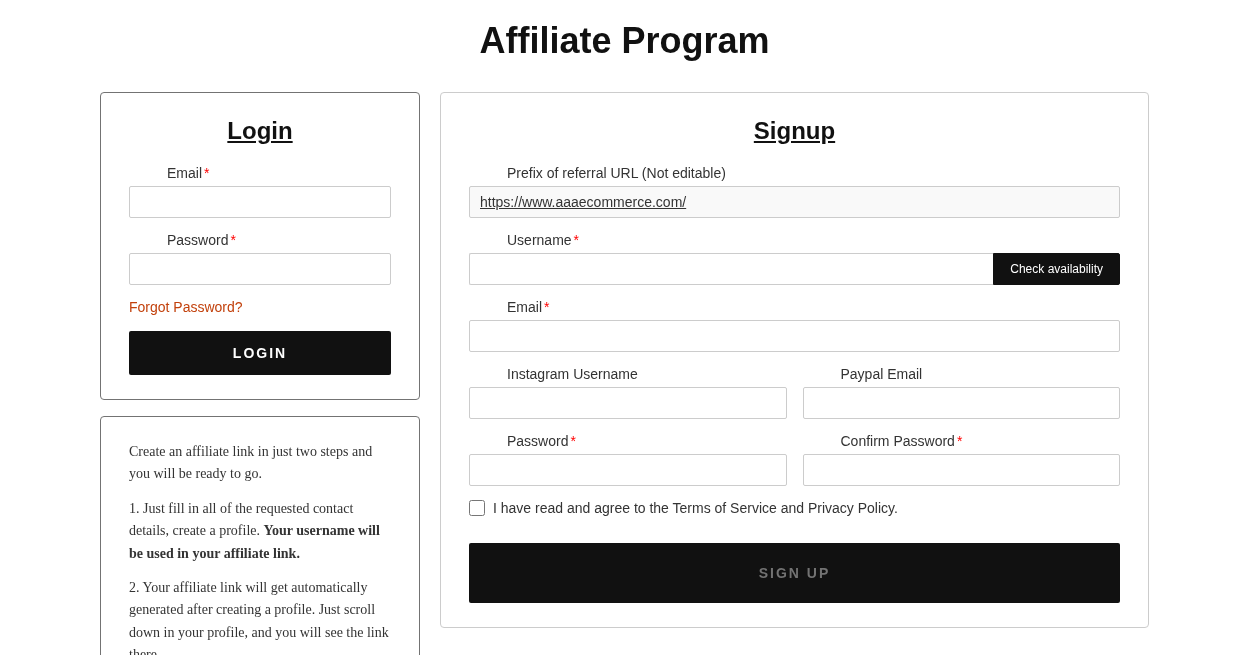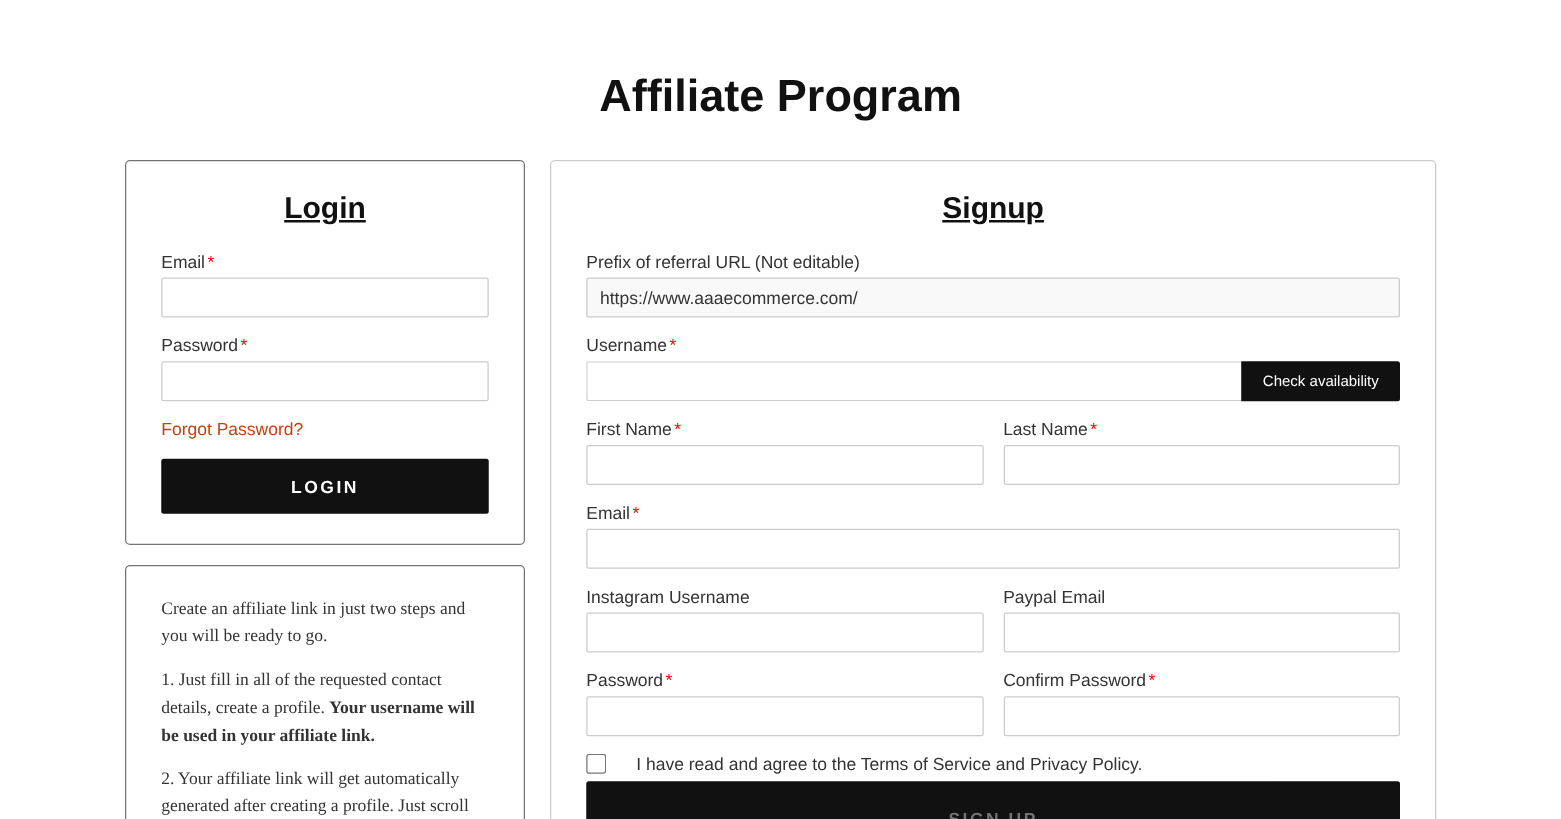--- a/index.html
+++ b/index.html
@@ -13,21 +13,20 @@
       min-height: 655px;
       width: 1249px;
       background: #fff;
     }
     .page-title {
       text-align: center;
       font-size: 36px;
       font-weight: bold;
       padding: 20px 0 30px;
       color: #111;
-      margin-top: 36px;
     }
     .main-content {
       display: flex;
       flex-direction: row;
       gap: 20px;
       padding: 0 100px;
       align-items: flex-start;
     }
     .left-column {
       display: flex;
@@ -54,20 +53,21 @@
       color: #111;
     }
     .form-group {
       margin-bottom: 14px;
     }
     .form-label {
       display: block;
       font-size: 14px;
       margin-bottom: 5px;
       color: #333;
+      margin-left: 38px;
     }
     .required-star {
       color: red;
       margin-left: 2px;
     }
     .form-input {
       width: 100%;
       padding: 7px 10px;
       border: 1px solid #ccc;
       border-radius: 2px;
@@ -113,20 +113,21 @@
       background: #fff;
     }
     .referral-url-input {
       width: 100%;
       padding: 7px 10px;
       border: 1px solid #ccc;
       border-radius: 2px;
       font-size: 14px;
       background: #f9f9f9;
       color: #333;
+      text-decoration: underline;
     }
     .username-row {
       display: flex;
       gap: 0;
       align-items: stretch;
     }
     .username-row .form-input {
       border-right: none;
       border-radius: 2px 0 0 2px;
     }
@@ -143,22 +144,22 @@
     .two-col {
       display: flex;
       gap: 16px;
     }
     .two-col .form-group {
       flex: 1;
     }
     .checkbox-row {
       display: flex;
       align-items: center;
-      gap: 24px;
-      margin-bottom: 6px;
+      gap: 8px;
+      margin-bottom: 27px;
       font-size: 14px;
       color: #333;
     }
     .checkbox-row input[type="checkbox"] {
       width: 16px;
       height: 16px;
       cursor: pointer;
     }
     .terms-link {
       color: #333;
@@ -230,34 +231,20 @@
       <div class="form-group">
         <label class="form-label">
           <span>Username</span><span class="required-star">*</span>
         </label>
         <div class="username-row">
           <input type="text" class="form-input" style="">
           <button class="btn-check">Check availability</button>
         </div>
       </div>
 
-      <div class="two-col">
-        <div class="form-group">
-          <label class="form-label">
-            <span>First Name</span><span class="required-star">*</span>
-          </label>
-          <input type="text" class="form-input" style="">
-        </div>
-        <div class="form-group">
-          <label class="form-label">
-            <span>Last Name</span><span class="required-star">*</span>
-          </label>
-          <input type="text" class="form-input" style="">
-        </div>
-      </div>
 
       <div class="two-col">
         <div class="form-group">
           <label class="form-label">
             <span>Email</span><span class="required-star">*</span>
           </label>
           <input type="email" class="form-input" style="">
         </div>
       </div>
 

